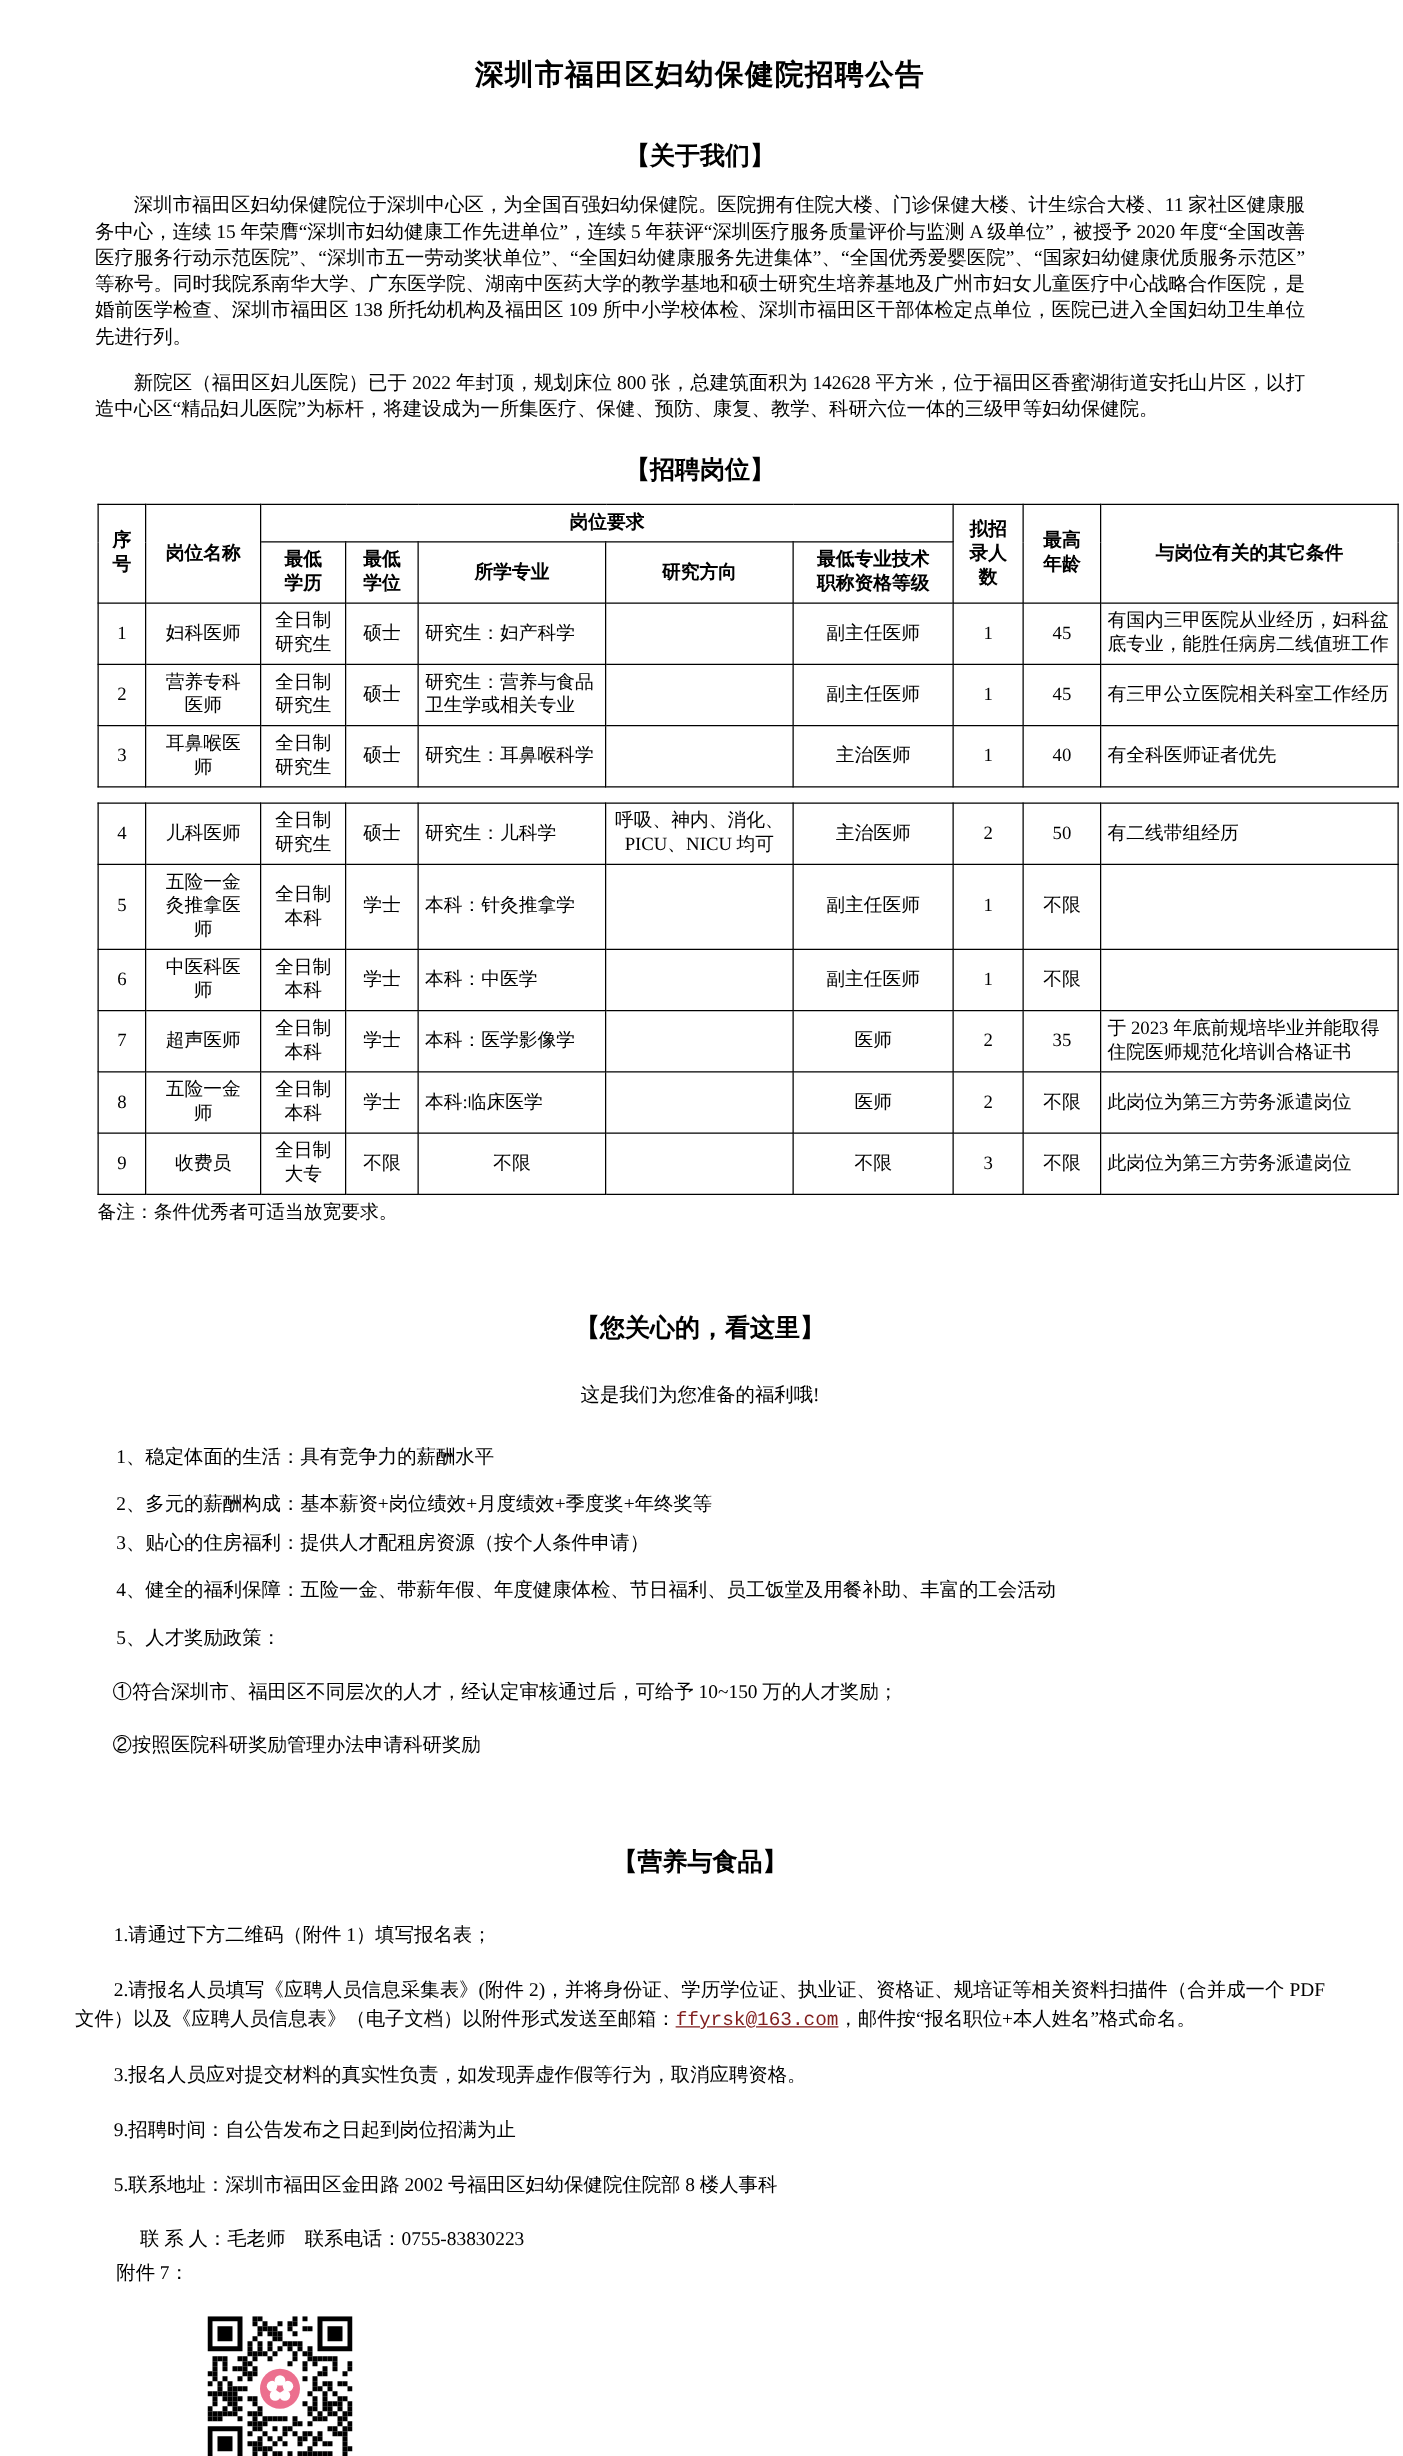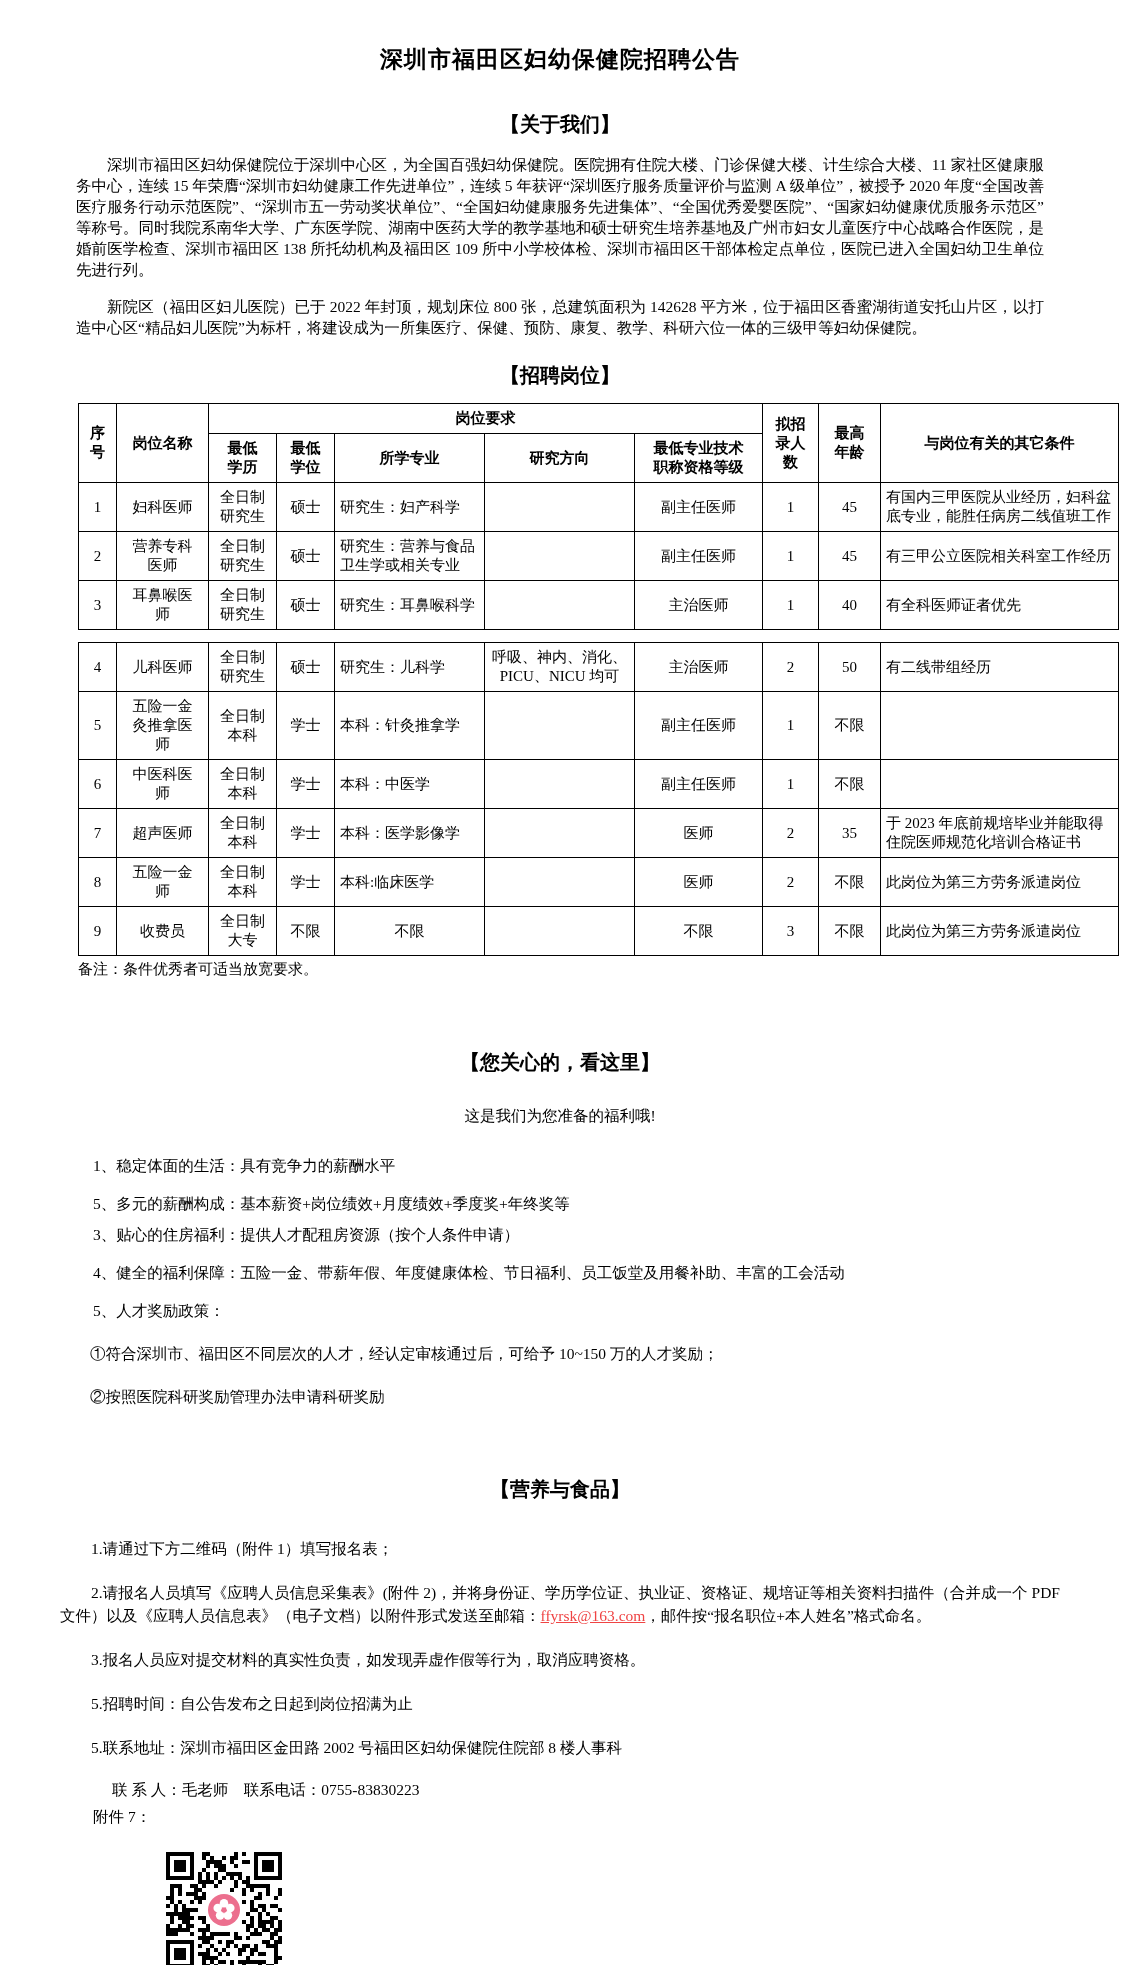--- a/index.html
+++ b/index.html
@@ -243,35 +243,35 @@
   </div>
 
   <p class="note">备注：条件优秀者可适当放宽要求。</p>
 
   <div class="spacer-lg"></div>
 
   <h2 class="section-heading">【您关心的，看这里】</h2>
   <p class="benefits-intro centered">这是我们为您准备的福利哦!</p>
 
   <p class="benefit-item">1、稳定体面的生活：具有竞争力的薪酬水平</p>
-  <p class="benefit-item" style="margin-bottom:10px;">5、多元的薪酬构成：基本薪资+岗位绩效+月度绩效+季度奖+年终奖等</p>
+  <p class="benefit-item" style="margin-bottom:10px;">2、多元的薪酬构成：基本薪资+岗位绩效+月度绩效+季度奖+年终奖等</p>
   <p class="benefit-item">3、贴心的住房福利：提供人才配租房资源（按个人条件申请）</p>
   <p class="benefit-item">4、健全的福利保障：五险一金、带薪年假、年度健康体检、节日福利、员工饭堂及用餐补助、丰富的工会活动</p>
   <p class="benefit-item" style="margin-bottom:22px;">5、人才奖励政策：</p>
   <p class="benefit-item" style="padding-left:30px; margin-bottom:22px;">①符合深圳市、福田区不同层次的人才，经认定审核通过后，可给予 10~150 万的人才奖励；</p>
   <p class="benefit-item" style="padding-left:30px;">②按照医院科研奖励管理办法申请科研奖励</p>
 
   <div class="spacer-md"></div>
 
   <h2 class="section-heading" style="margin-bottom:34px;">【营养与食品】</h2>
 
   <p class="apply-step">1.请通过下方二维码（附件 1）填写报名表；</p>
-  <p class="apply-step"><span>2.请报名人员填写《应聘人员信息采集表》(附件 2)，并将身份证、学历学位证、执业证、资格证、规培证等相关资料扫描件（合并成一个 PDF 文件）以及《应聘人员信息表》（电子文档）以附件形式发送至邮箱：</span><a class="email-link" style="color: #ef4444;">ffyrsk@163.com</a><span>，邮件按“报名职位+本人姓名”格式命名。</span></p>
+  <p class="apply-step"><span>2.请报名人员填写《应聘人员信息采集表》(附件 2)，并将身份证、学历学位证、执业证、资格证、规培证等相关资料扫描件（合并成一个 PDF 文件）以及《应聘人员信息表》（电子文档）以附件形式发送至邮箱：</span><a class="email-link" style="color: #7f1d1d; font-family: Liberation Mono, monospace;">ffyrsk@163.com</a><span>，邮件按“报名职位+本人姓名”格式命名。</span></p>
   <p class="apply-step">3.报名人员应对提交材料的真实性负责，如发现弄虚作假等行为，取消应聘资格。</p>
-  <p class="apply-step">5.招聘时间：自公告发布之日起到岗位招满为止</p>
+  <p class="apply-step">9.招聘时间：自公告发布之日起到岗位招满为止</p>
   <p class="apply-step">5.联系地址：深圳市福田区金田路 2002 号福田区妇幼保健院住院部 8 楼人事科</p>
 
   <p class="contact-line">联 系 人：毛老师    联系电话：0755-83830223</p>
   <p class="attach-label">附件 7：</p>
 
   <div class="qr-block">
     <svg id="qr-svg" xmlns="http://www.w3.org/2000/svg" width="116" height="116" viewBox="0 0 116 116">
         <rect x="0" y="0" width="116" height="116" fill="#fff"></rect>
         <rect x="36" y="0" width="4" height="4" fill="#000"></rect>
         <rect x="40" y="0" width="4" height="4" fill="#000"></rect>

